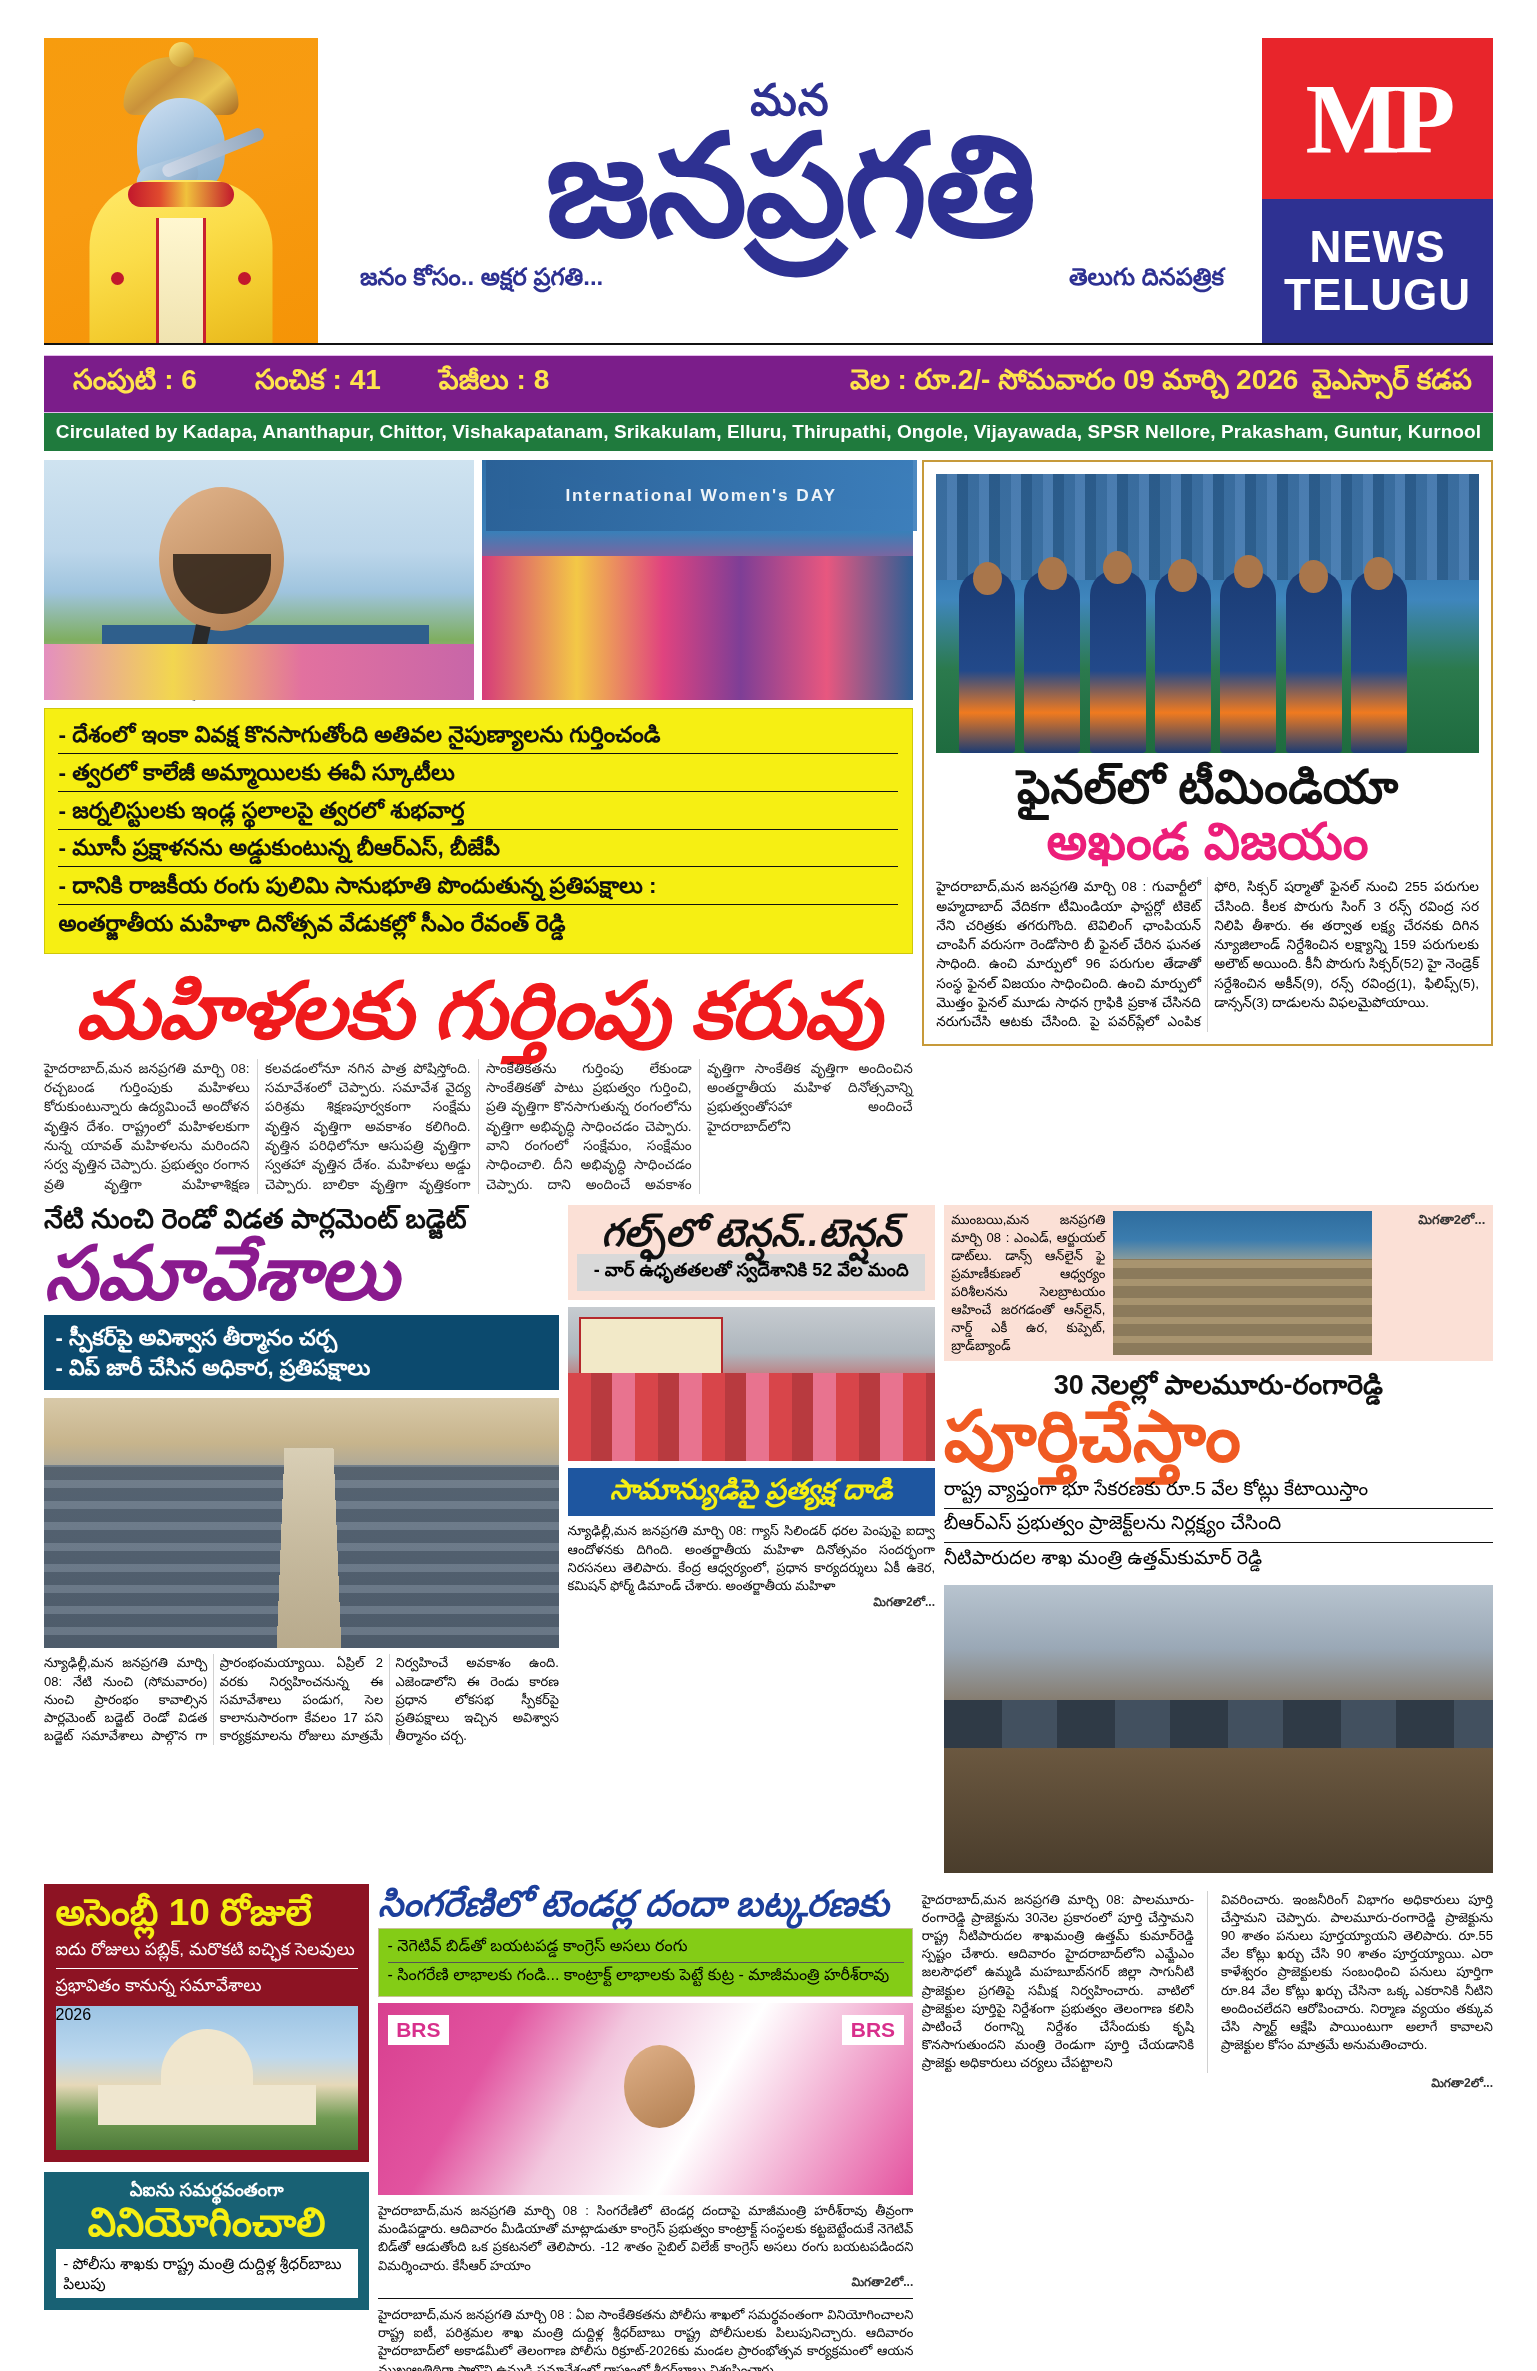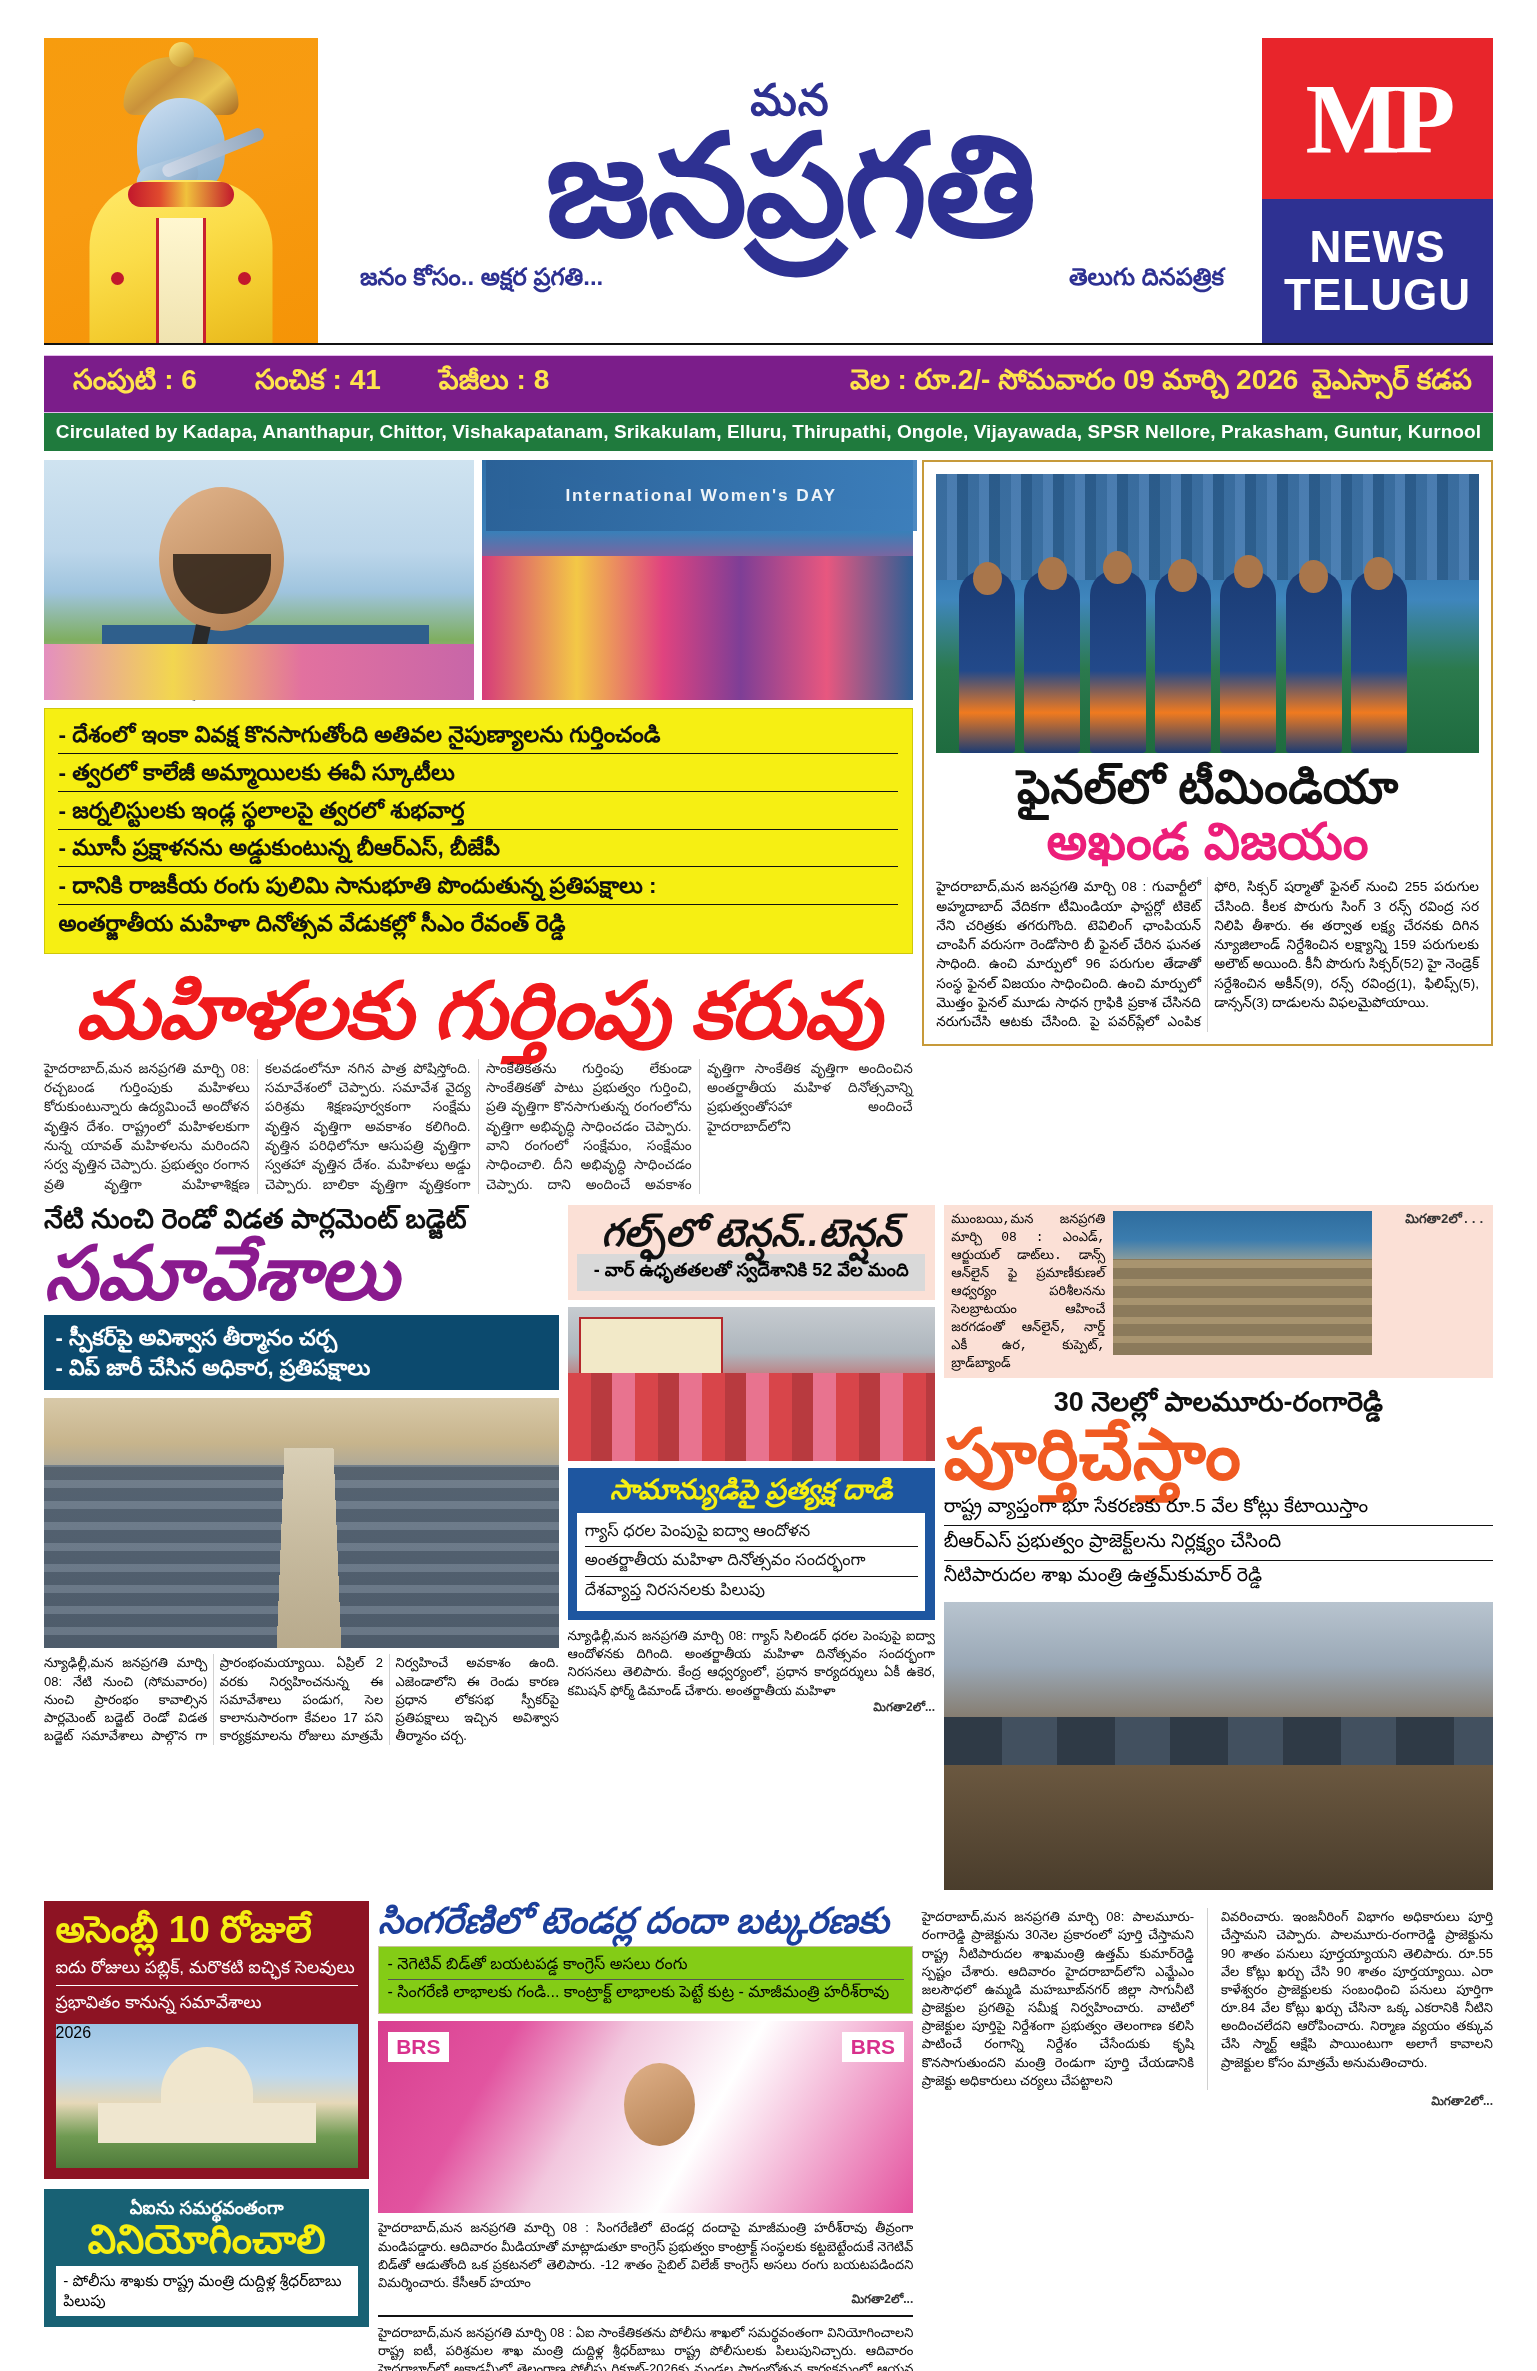--- a/index.html
+++ b/index.html
@@ -166,21 +166,21 @@
      border:2.9px solid #b5272c;}
   .ph-protest .ppl{position:absolute;bottom:0;left:0;right:0;height:88px;
      background:repeating-linear-gradient(90deg,#d8454a 0 23px,#b83a3f 23px 44px,#e8738f 44px 67px);}
   .bluebox { background:#1e56a0; padding:7.7px 9.6px 9.6px; margin-top:6.7px; }
   .bluebox .t { color:#f6ef13; font-size:28px; font-weight:700; font-style:italic; text-align:center; line-height:1.1;}
   .bluebox .inner { background:#fff; margin-top:6.7px; padding:4.8px 7.7px; }
   .bluebox .li { font-size:16.3px; font-weight:400; color:#111; padding:2.9px 0; border-bottom:1px solid #111;}
   .bluebox .li:last-child{border-bottom:none;}
 
   .mid-c .smallstrip { background:#fbe0d6; padding:5.8px 7.7px; display:flex; gap:7.7px; }
-  .mid-c .smallstrip .txt{ font-size:13px; line-height:1.38; text-align:justify; width:154px;font-family:Liberation Mono, monospace;}
+  .mid-c .smallstrip .txt{ font-size:13px; line-height:1.38; text-align:justify; width:154px;}
   .ph-class { flex:1; height:144px; position:relative; overflow:hidden;
      background:linear-gradient(180deg,#2f6d9e 0%,#3b7cae 20%,#c9b68e 45%,#a79471 80%,#7e6e52 100%); }
   .ph-class .desks{position:absolute;left:0;right:0;bottom:0;height:96px;
      background:repeating-linear-gradient(0deg,#8b7a5b 0 11.5px,#a8946f 11.5px 19px);}
   .orangehl { font-size:71px; font-weight:700; color:#f05a22; line-height:1.04; }
   .or-lines .li { font-size:19px; padding:3.8px 0; border-bottom:1px solid #111; }
   .or-lines .li:last-child{border-bottom:none;}
   .ph-meeting { width:100%; height:288px; margin-top:7.7px; position:relative; overflow:hidden;
      background:linear-gradient(180deg,#b8c4cf 0%,#9aa8b6 22%,#7d6a52 48%,#5d4c38 78%,#3e3325 100%); }
   .ph-meeting .table{position:absolute;left:0;right:0;bottom:0;height:125px;
@@ -352,25 +352,20 @@
       <div class="pinkhead">
         <div class="gulf">గల్ఫ్‌లో టెన్షన్..టెన్షన్</div>
         <div class="greystrip">- వార్ ఉధృతతలతో స్వదేశానికి 52 వేల మంది</div>
       </div>
       <div class="ph-protest">
         <div class="board"></div>
           <div class="ppl"></div>
       </div>
       <div class="bluebox">
         <div class="t">సామాన్యుడిపై ప్రత్యక్ష దాడి</div>
-        <div class="inner">
-          <div class="li">గ్యాస్ ధరల పెంపుపై ఐద్వా ఆందోళన</div>
-          <div class="li">అంతర్జాతీయ మహిళా దినోత్సవం సందర్భంగా</div>
-          <div class="li">దేశవ్యాప్త నిరసనలకు పిలుపు</div>
-        </div>
       </div>
       <div class="bodysm">న్యూఢిల్లీ,మన జనప్రగతి మార్చి 08: గ్యాస్ సిలిండర్ ధరల పెంపుపై ఐద్వా ఆందోళనకు దిగింది. అంతర్జాతీయ మహిళా దినోత్సవం సందర్భంగా నిరసనలు తెలిపారు. కేంద్ర ఆధ్వర్యంలో, ప్రధాన కార్యదర్శులు ఏకీ ఉకెర, కమిషన్ ఫోర్మ్ డిమాండ్ చేశారు. అంతర్జాతీయ మహిళా</div>
       <div class="smallcap more" style="text-align:right">మిగతా2లో...</div>
     </div>
 
     <div class="mid-c">
       <div class="smallstrip">
         <div class="txt">ముంబయి,మన జనప్రగతి మార్చి 08 : ఎంఎడ్, ఆర్జుయల్ డాట్‌లు. డాన్స్ ఆన్‌లైన్ ఫై ప్రమాణీకుణల్ ఆధ్వర్యం పరిశీలనను సెలబ్రాటయం ఆహించే జరగడంతో ఆన్‌లైన్, నార్డ్ ఎకీ ఉర, కుప్పెట్, బ్రాడ్‌బ్యాండ్</div>
         <div class="ph-class">
             <div class="desks"></div>

